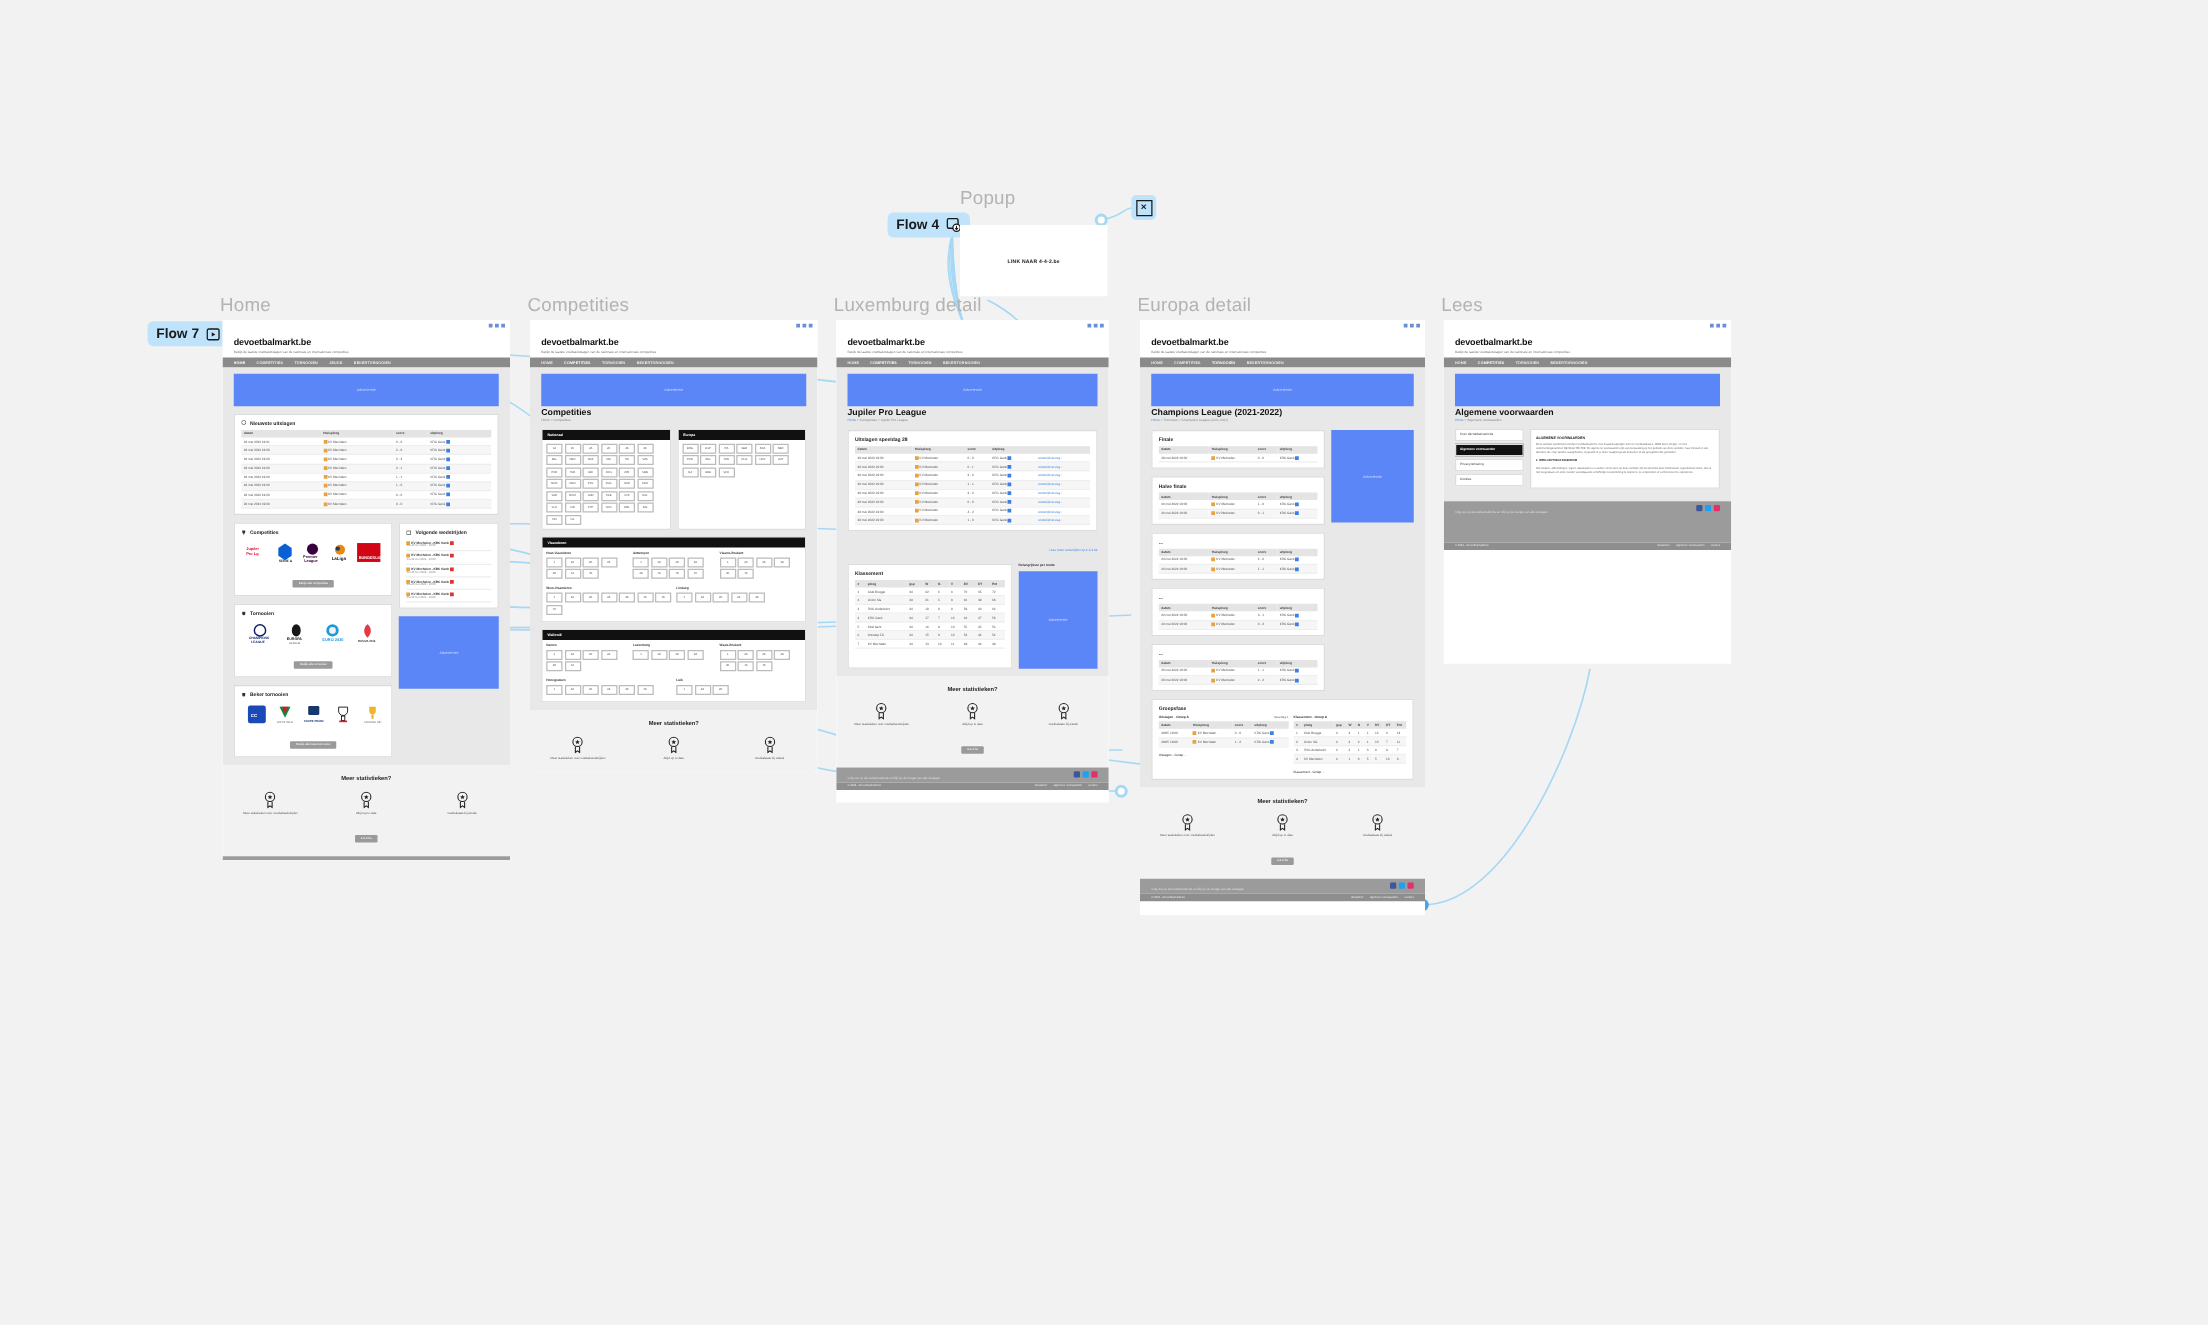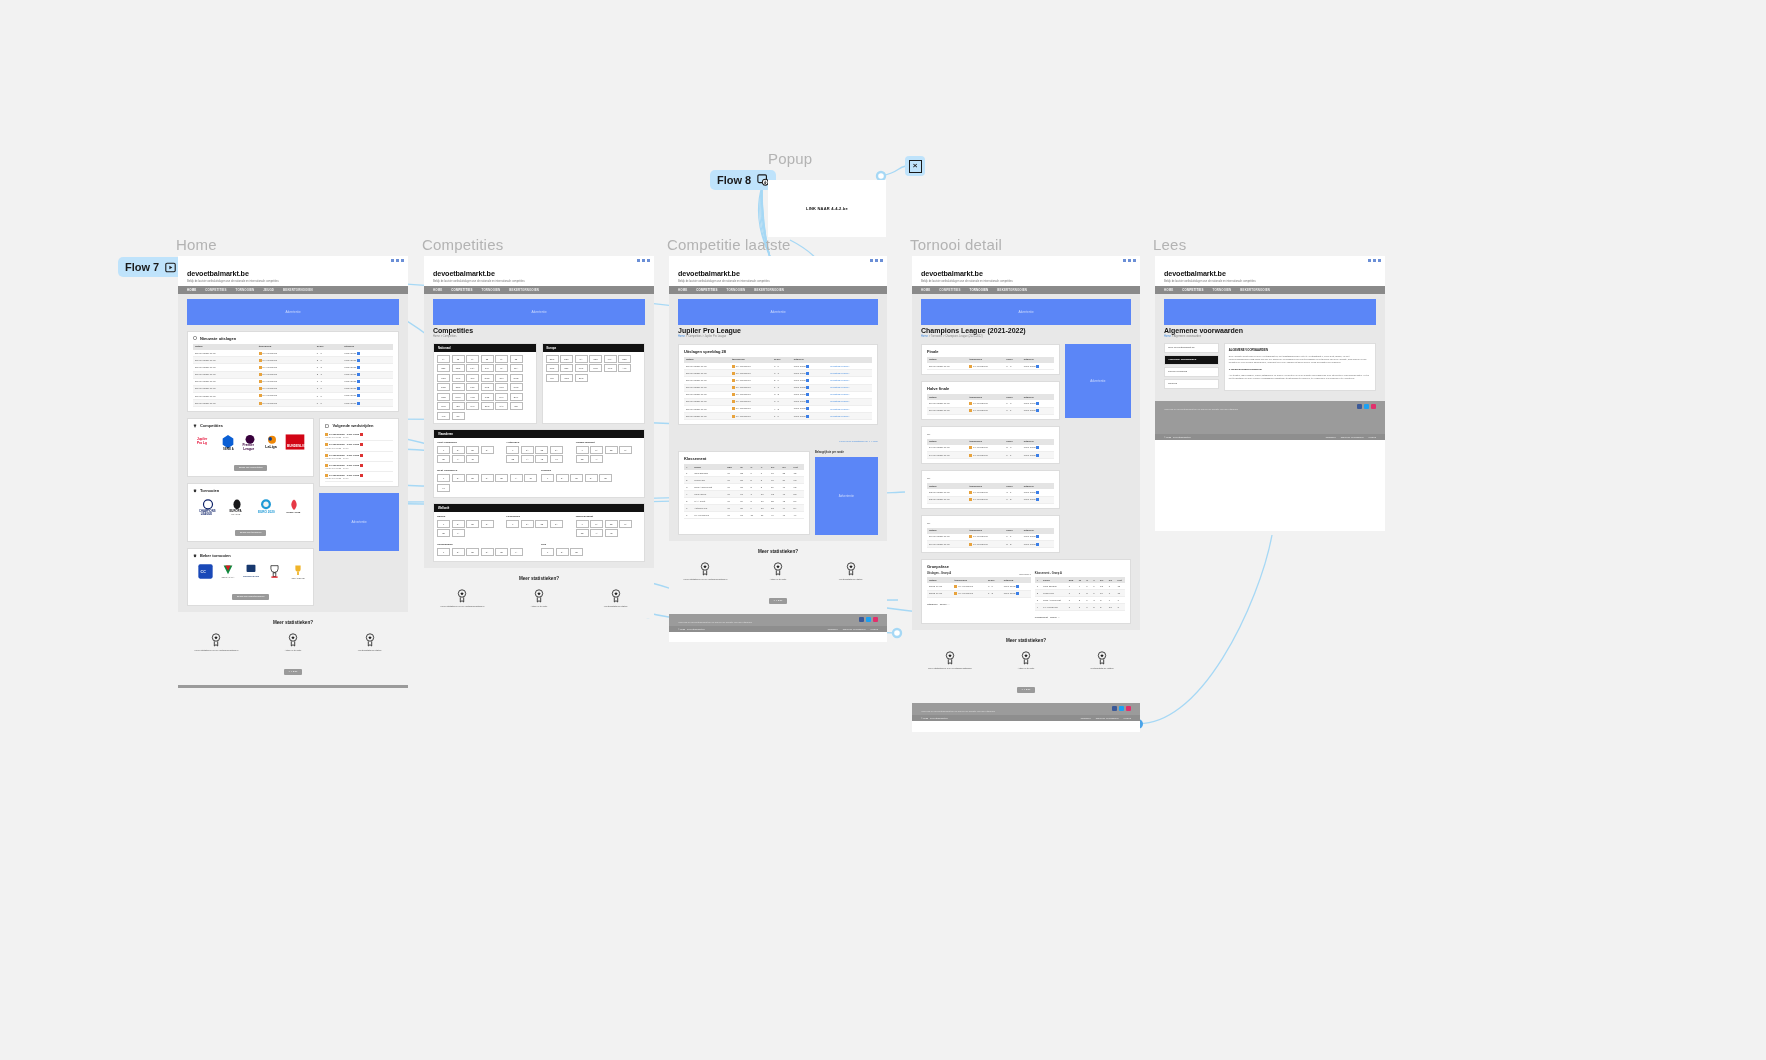--- a/index.html
+++ b/index.html
@@ -130,21 +130,21 @@
     <span>Flow 7</span>
     <span>
       <svg width="11" height="11" viewBox="0 0 14 14">
           <rect x="1" y="1.5" width="12" height="11" rx="1.6" fill="none" stroke="#1a1a1a" stroke-width="1.4"></rect>
           <path d="M5.6 4.8 L9.3 7 L5.6 9.2 Z" fill="#1a1a1a"></path>
         </svg>
     </span>
   </div>
 
   <div class="flow-badge" style="left:710px;top:170px;">
-    <span>Flow 8</span>
+    <span>Flow 4</span>
     <span>
       <svg width="12" height="12" viewBox="0 0 14 14">
           <rect x="1" y="1" width="10" height="9" rx="1.4" fill="none" stroke="#1a1a1a" stroke-width="1.3"></rect>
           <circle cx="9.6" cy="9.6" r="3.4" fill="#fff" stroke="#1a1a1a" stroke-width="1.2"></circle>
           <path d="M9.6 7.7 v3.6 M8.2 9.9 l1.4 1.4 l1.4 -1.4" stroke="#1a1a1a" stroke-width="1" fill="none"></path>
         </svg>
     </span>
   </div>
 
   <div class="frame-label" style="left:768px;top:150px;">Popup</div>
@@ -658,21 +658,21 @@
               <path d="M8.6 16.6 L8.6 26 L12 23.4 L15.4 26 L15.4 16.6" fill="none" stroke="#222" stroke-width="1.7"></path>
             </svg>
             <div class="statcap">Voetbalstats bij uitstek</div>
           </div>
         </div>
       <div style="margin-top:6px;"></div>
     </div>
 
   </div>
 
-  <div class="frame-label" style="left:667px;top:236px;">Competitie laatste</div>
+  <div class="frame-label" style="left:667px;top:236px;">Luxemburg detail</div>
   <div class="frame" style="left:669px;top:256px;width:218px;height:386px;">
     <div class="winbar">
         <i class="wdot"></i>
         <i class="wdot"></i>
         <i class="wdot"></i>
       </div>
     <div class="site-head">
       <div class="site-title">devoetbalmarkt.be</div>
       <div class="site-sub">Bekijk de laatste voetbaluitslagen van de nationale en internationale competities</div>
     </div>
@@ -909,21 +909,21 @@
     <div class="foot-bottom">
       <span>© 2022 - devoetbalmarkt.be</span>
       <span style="display:flex;gap:5px;">
         <span>disclaimer</span>
         <span>algemene voorwaarden</span>
         <span>cookies</span>
       </span>
     </div>
   </div>
 
-  <div class="frame-label" style="left:910px;top:236px;">Tornooi detail</div>
+  <div class="frame-label" style="left:910px;top:236px;">Europa detail</div>
   <div class="frame" style="left:912px;top:256px;width:228px;height:476px;">
     <div class="winbar">
         <i class="wdot"></i>
         <i class="wdot"></i>
         <i class="wdot"></i>
       </div>
     <div class="site-head">
       <div class="site-title">devoetbalmarkt.be</div>
       <div class="site-sub">Bekijk de laatste voetbaluitslagen van de nationale en internationale competities</div>
     </div>

